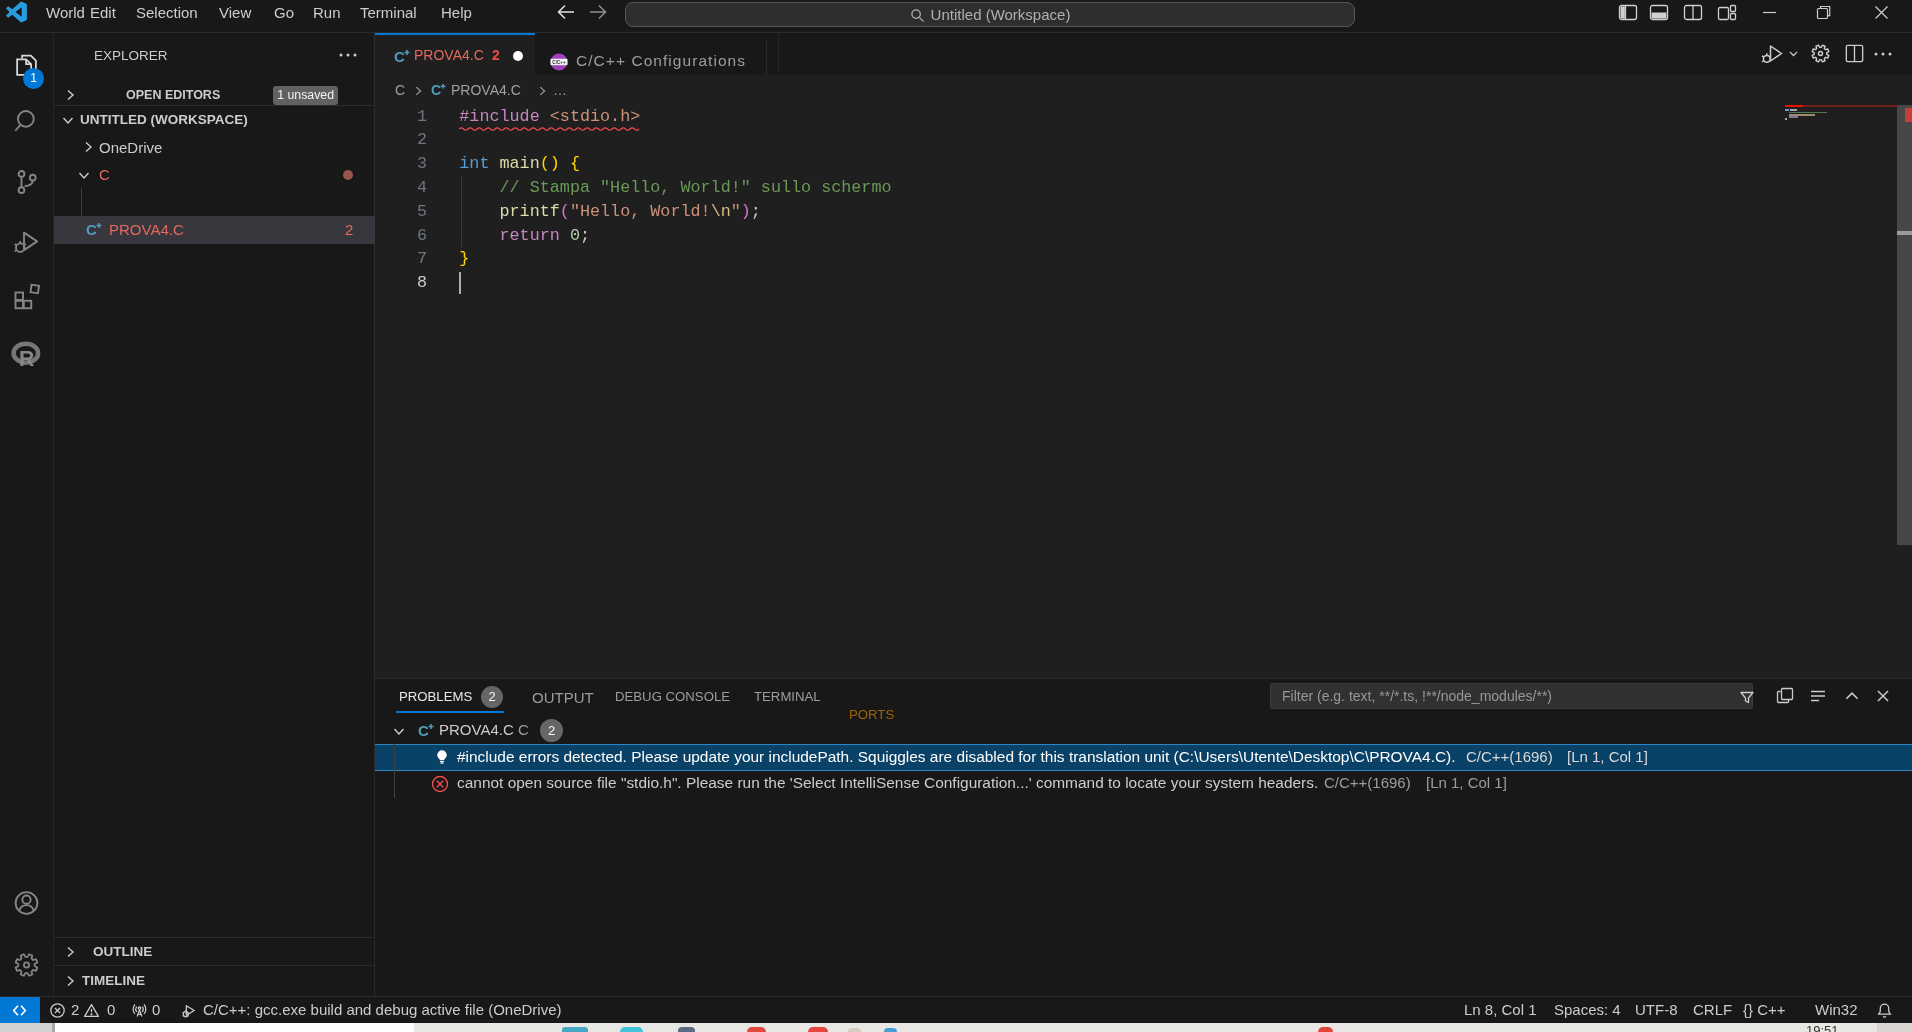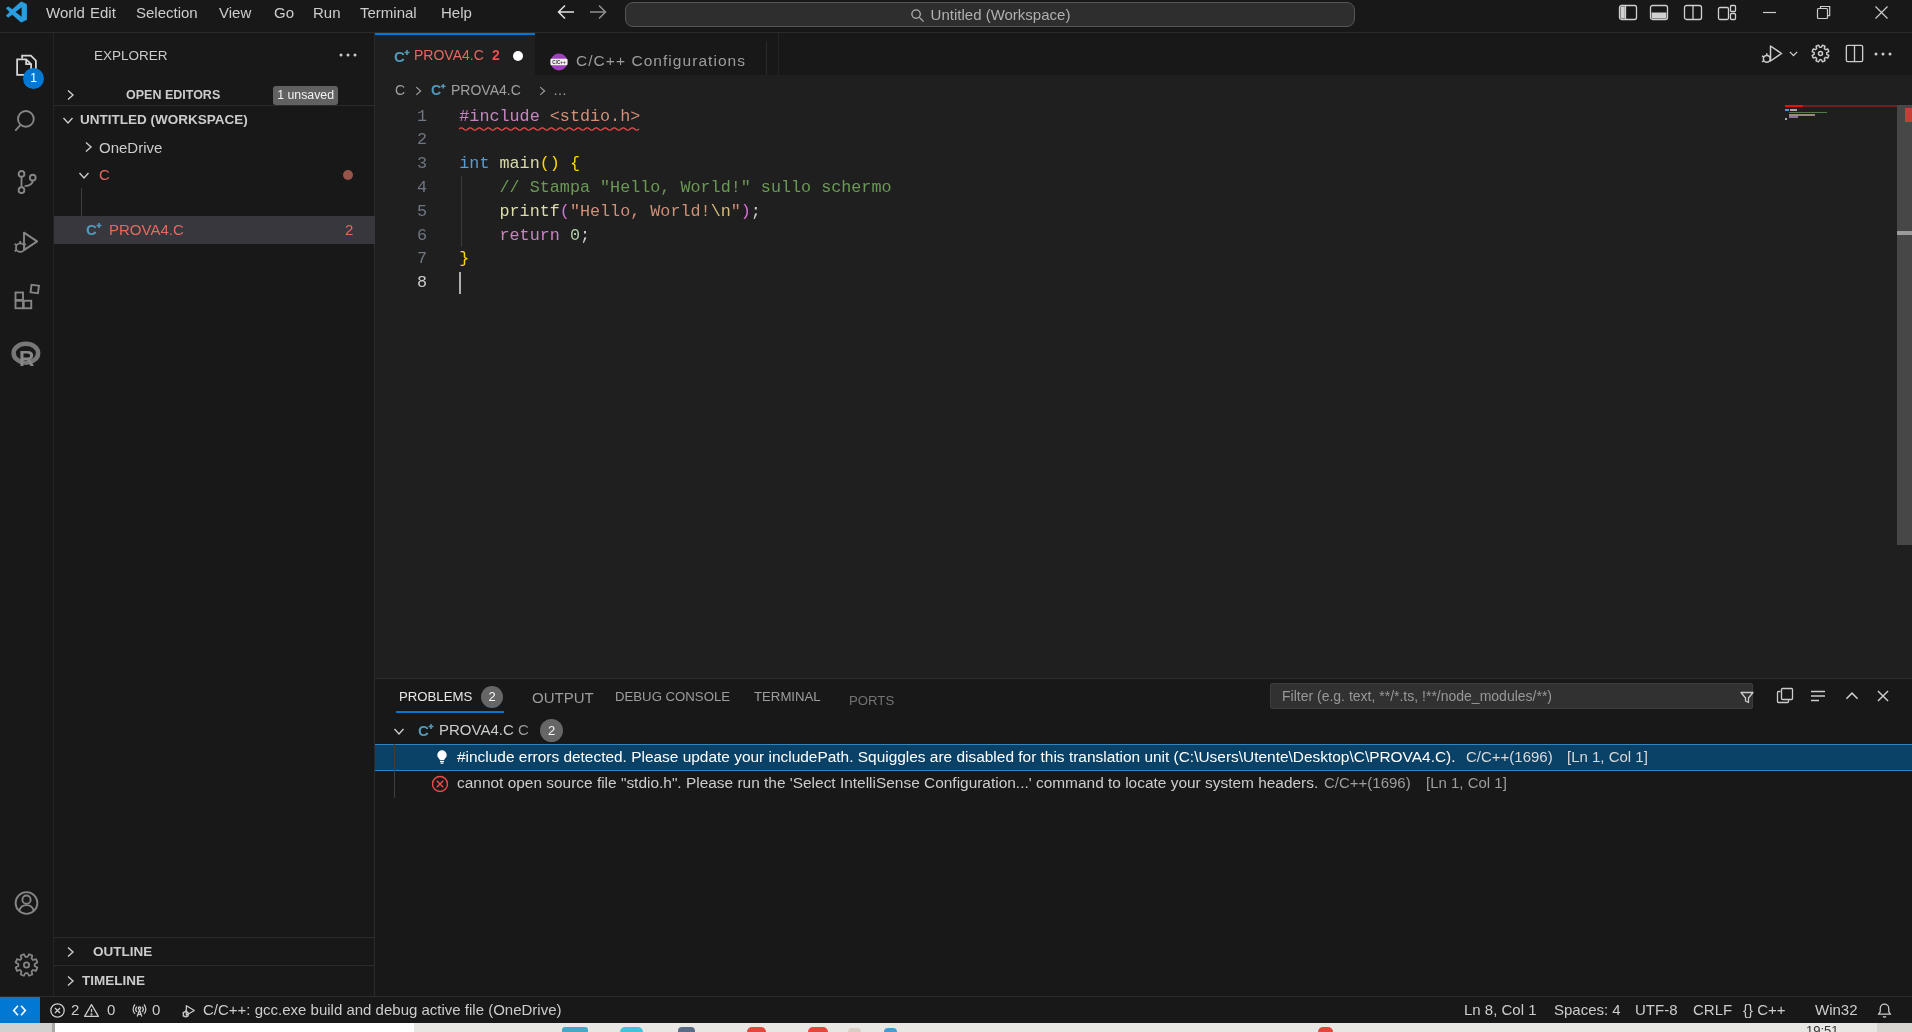--- a/index.html
+++ b/index.html
@@ -300,21 +300,21 @@
   </div>
 </div>
 <div id="panel">
 
   <span class="abs" style="left:24px;top:10px;font-size:13.2px;color:#e7e7e7;">PROBLEMS</span>
   <span class="abs" style="left:106px;top:7px;width:22px;height:22px;border-radius:50%;background:#666666;color:#f8f8f8;font-size:13px;text-align:center;line-height:22px;">2</span>
   <div class="abs" style="left:21px;top:32px;width:108px;height:2px;background:#0078d4;"></div>
   <span class="abs" style="left:157px;top:10px;font-size:15px;color:#9d9d9d;">OUTPUT</span>
   <span class="abs" style="left:240px;top:10px;font-size:13.2px;color:#9d9d9d;">DEBUG CONSOLE</span>
   <span class="abs" style="left:379px;top:10px;font-size:13.2px;color:#9d9d9d;">TERMINAL</span>
-  <span class="abs" style="left:474px;top:14px;font-size:13.2px;color:#737373;">PORTS</span>
+  <span class="abs" style="left:474px;top:28px;font-size:13.2px;color:#a16207;">PORTS</span>
 
   <div class="abs" style="left:895px;top:4px;width:483px;height:26px;background:#313131;border:1px solid #3c3c3c;border-radius:2px;color:#989898;font-size:14px;">
     <span class="abs" style="left:11px;top:4px;">Filter (e.g. text, **/*.ts, !**/node_modules/**)</span>
     <svg class="abs" style="left:468px;top:5px" width="16" height="16" viewBox="0 0 16 16" fill="none" stroke="#cccccc" stroke-width="1.3">
         <path d="M2 3.5h12L9.5 9v4.5l-3-1.5V9z" stroke-linejoin="round"></path>
       </svg>
   </div>
   <div class="abs" style="left:1400px;top:6px;width:137px;height:24px;">
     <svg class="abs" style="left:0;top:1px" width="20" height="20" viewBox="0 0 20 20" fill="none" stroke="#cccccc" stroke-width="1.3">
       <rect x="6.5" y="2.5" width="11" height="11" rx="1"></rect>

